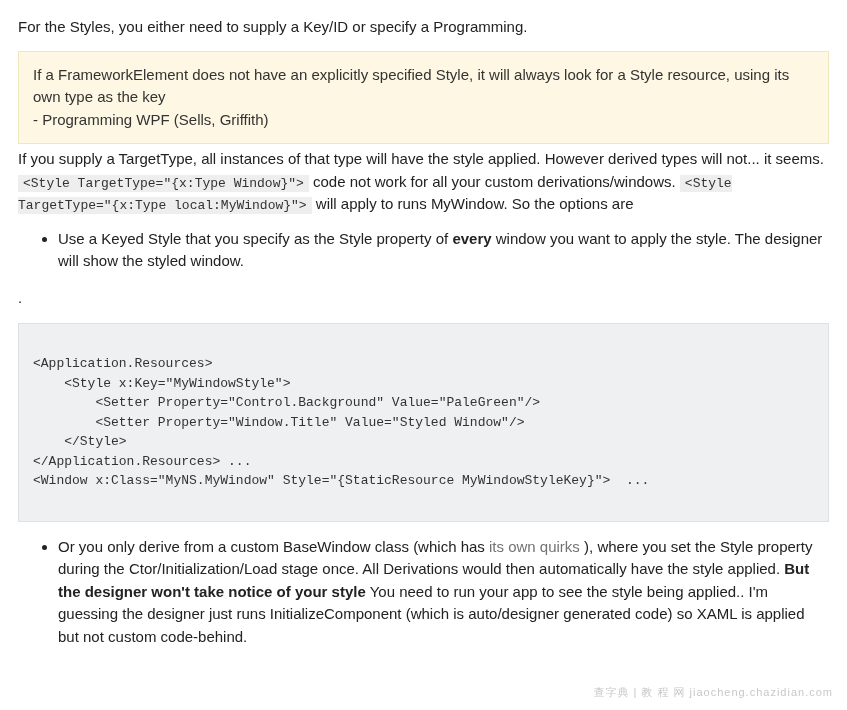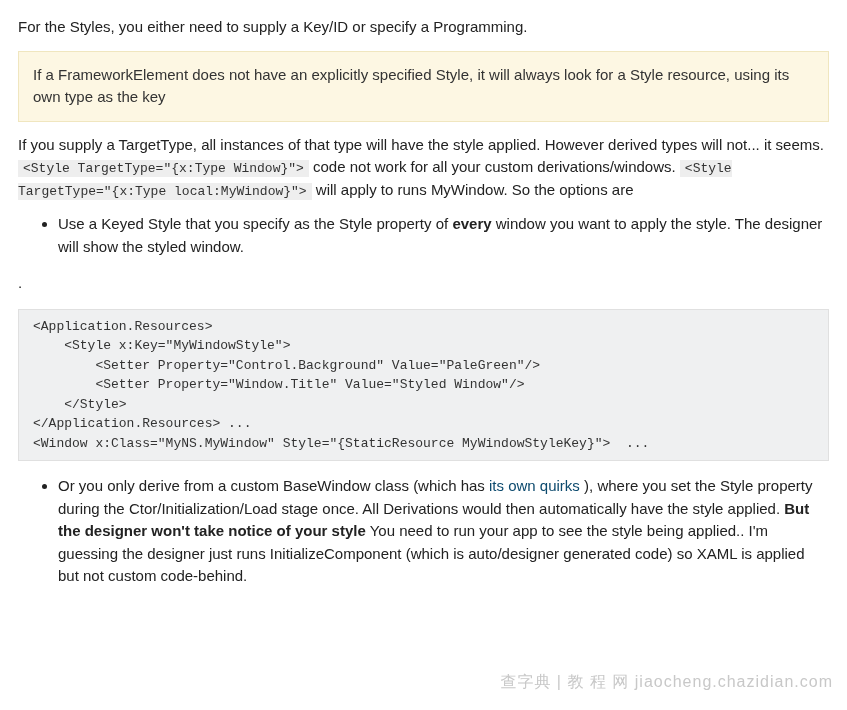--- a/index.html
+++ b/index.html
@@ -16,77 +16,78 @@
       padding: 16px 18px;
       width: 847px;
     }
     p {
       margin-bottom: 12px;
     }
     .quote-block {
       background: #fdf7e3;
       border: 1px solid #f0e6bf;
       padding: 12px 14px;
-      margin-bottom: 12px;
+      margin-bottom: 4px;
       color: #333;
     }
     code.inline {
       font-family: Consolas, "Courier New", monospace;
       font-size: 13px;
       background: #eee;
       padding: 1px 5px;
       color: #333;
     }
     ul {
       margin: 0 0 14px 0;
       padding-left: 40px;
     }
     li {
       margin-bottom: 8px;
     }
     .code-block {
       background: #eff0f1;
       border: 1px solid #e0e0e0;
-      padding: 7px 14px;
+      padding: 30px 14px;
       margin: 14px 0;
       font-family: Consolas, "Courier New", monospace;
       font-size: 13px;
       white-space: pre;
       overflow-x: hidden;
       line-height: 1.5;
       color: #333;
     }
     a {
-      color: #0c4a6e;
+      color: #737373;
       text-decoration: none;
       text-align: right;
     }
     strong {
       font-weight: bold;
     }
     .dot-line {
       margin: 10px 0;
     }
     .watermark {
       position: fixed;
-      bottom: 16px;
+      bottom: 10px;
       right: 14px;
       color: #c8c8c8;
-      font-size: 16px;
+      font-size: 11px;
       font-family: Arial, sans-serif;
       letter-spacing: 1px;
     }
   </style>
 </head>
 <body>
 
 <p>For the Styles, you either need to supply a Key/ID or specify a Programming.</p>
 
 <div class="quote-block">
   <span>If a FrameworkElement does not have an explicitly specified Style, it will always look for a Style resource, using its own type as the key</span><br>
+  <span>- Programming WPF (Sells, Griffith)</span>
 </div>
 
 <p>
   <span>If you supply a TargetType, all instances of that type will have the style applied. However derived types will not... it seems. </span>
   <code class="inline">&lt;Style TargetType="{x:Type Window}"&gt;</code>
   <span> code not work for all your custom derivations/windows. </span>
   <code class="inline">&lt;Style TargetType="{x:Type local:MyWindow}"&gt;</code>
   <span> will apply to runs MyWindow. So the options are</span>
 </p>
 

